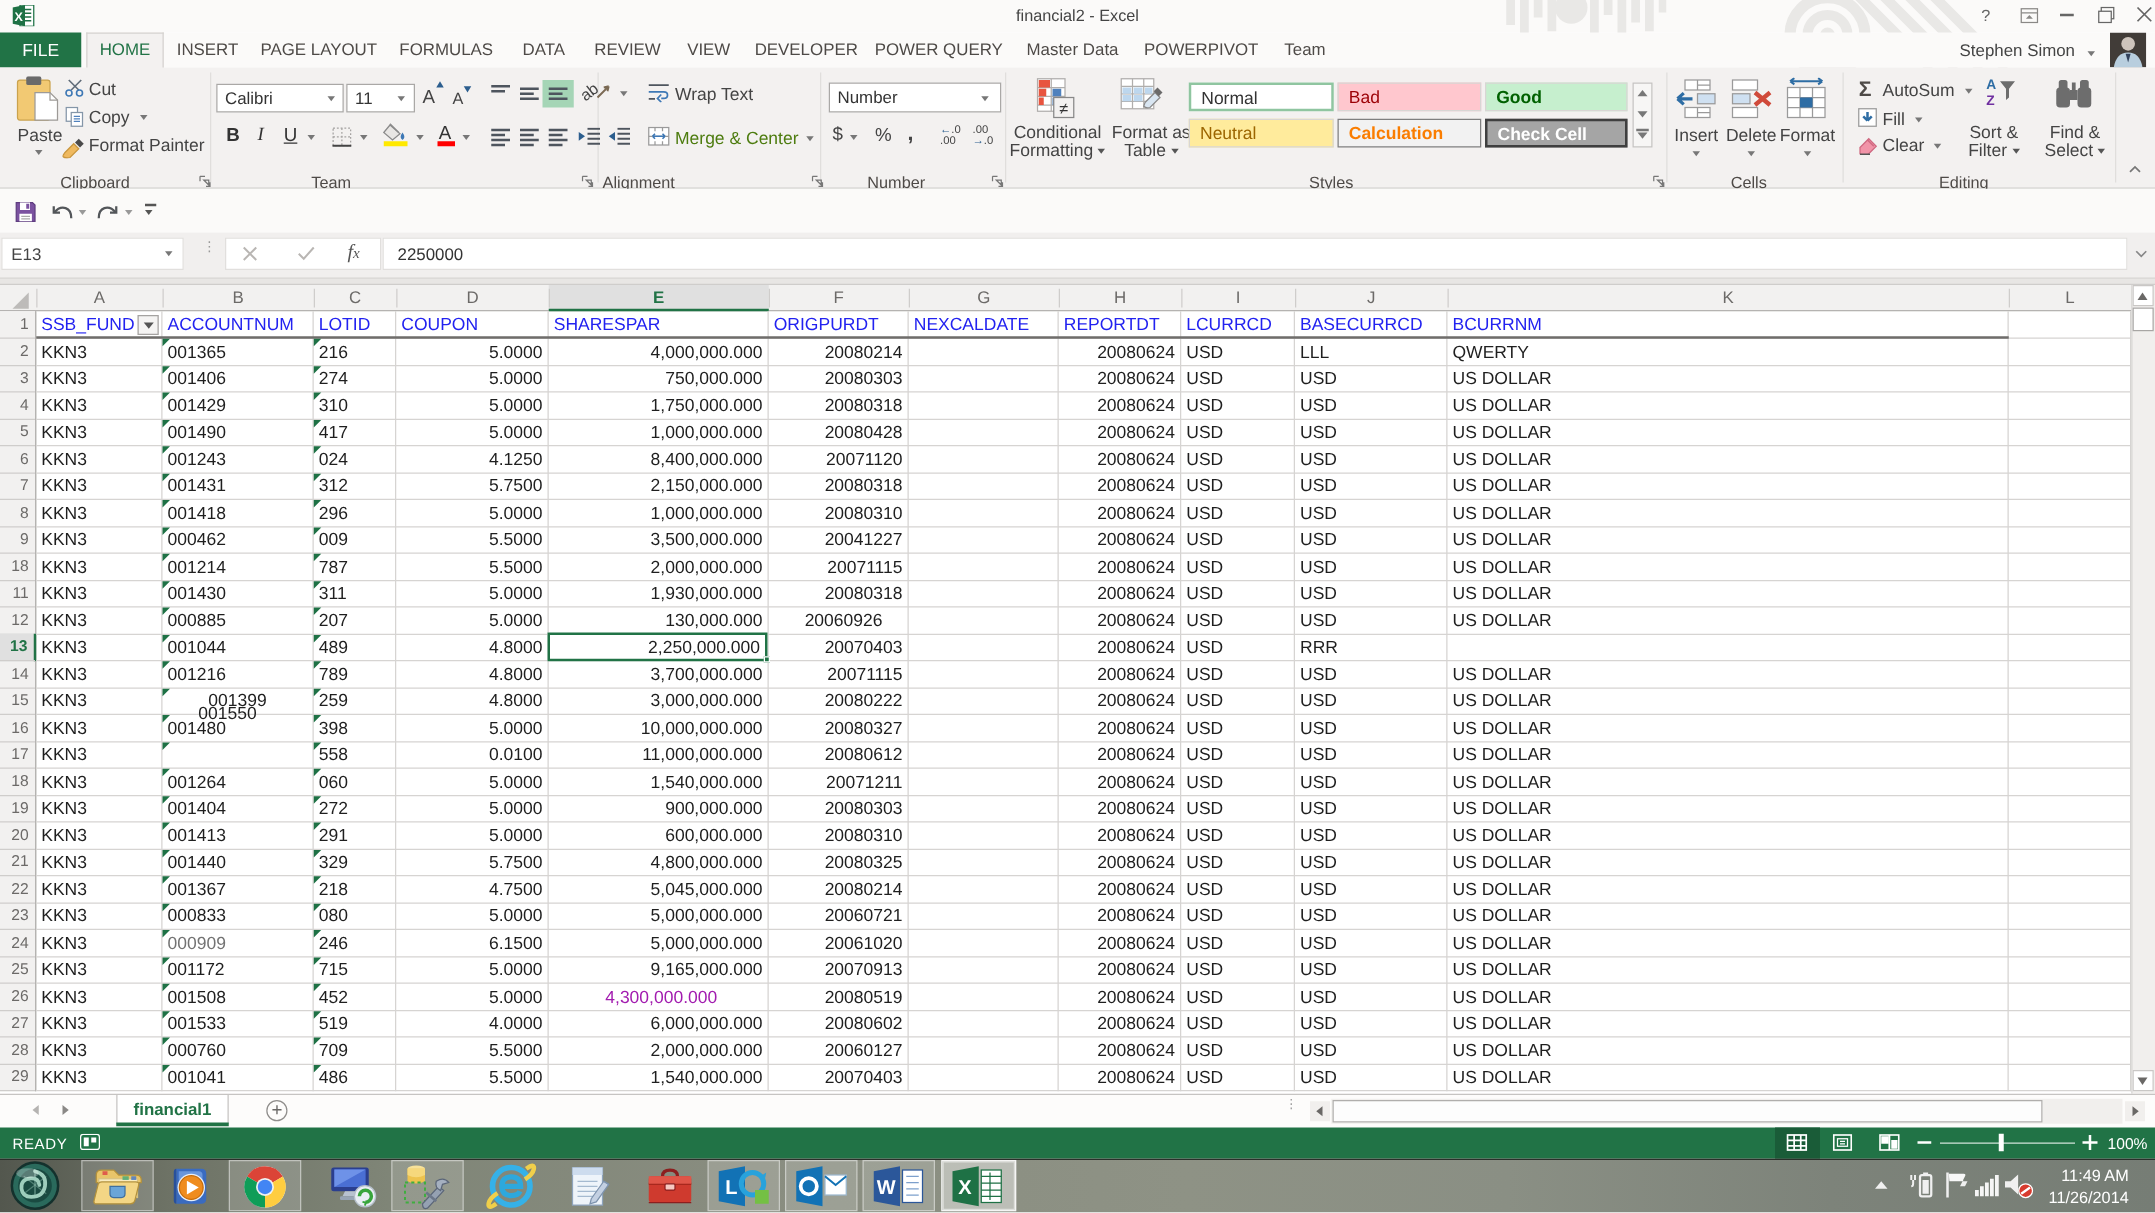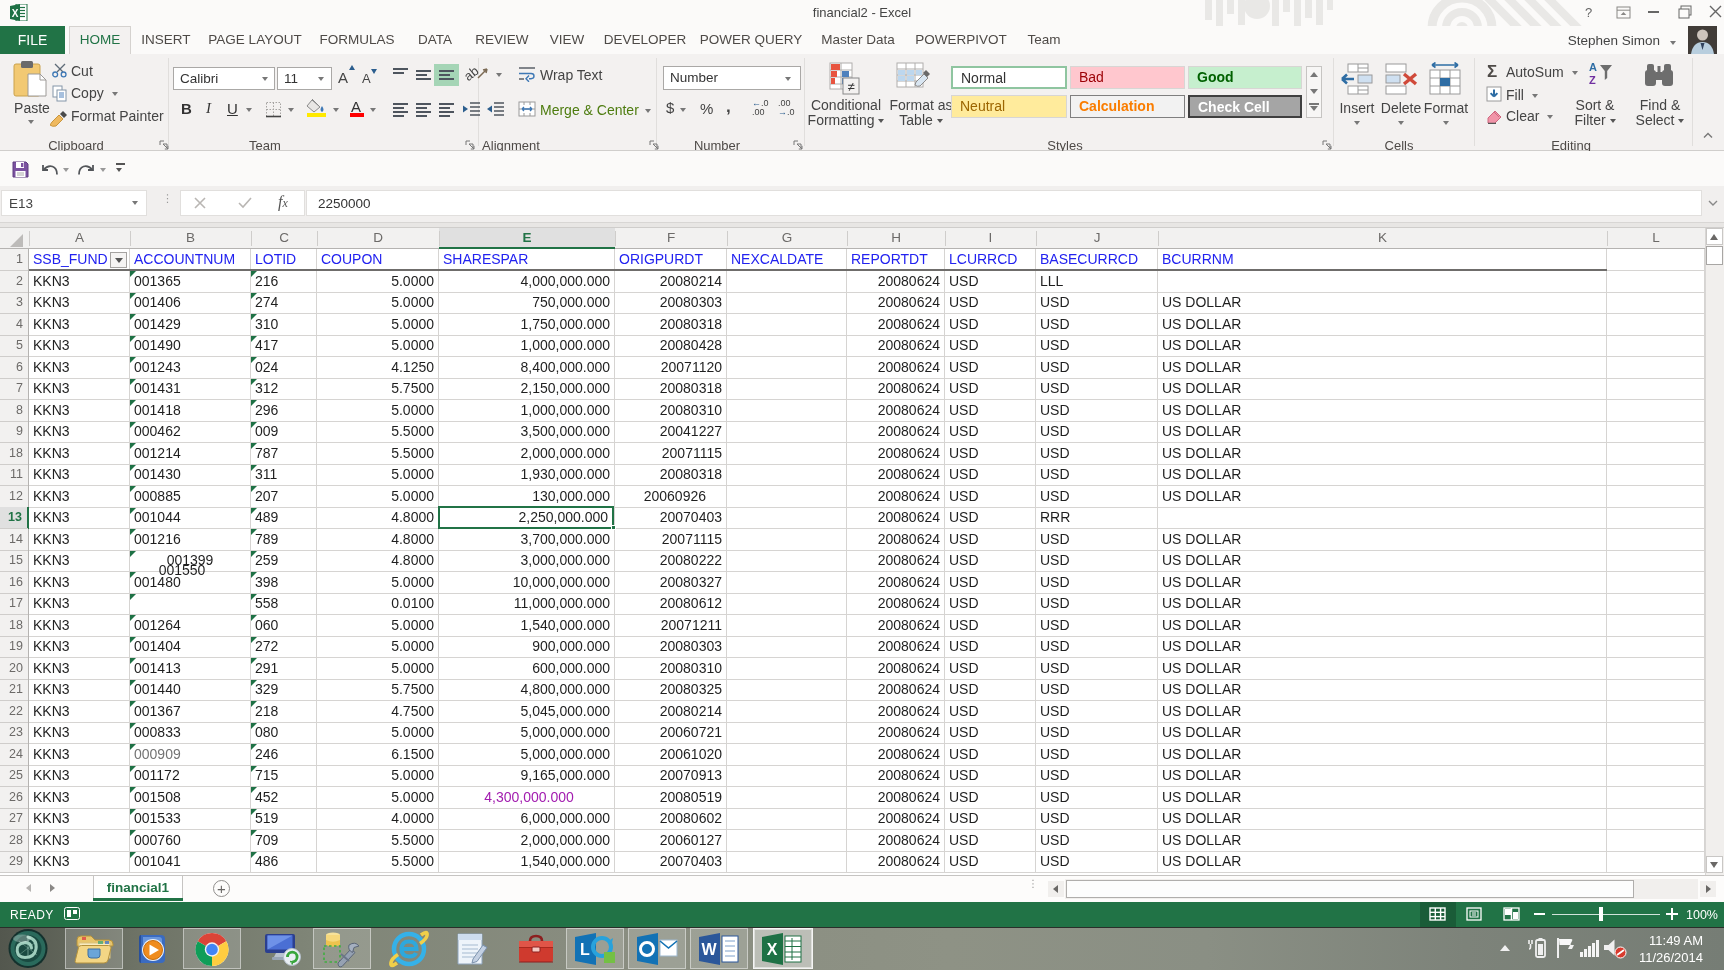--- a/index.html
+++ b/index.html
@@ -557,20 +557,21 @@
     <div class="ab" style="left:114.5px;top:258px;width:0;height:0;border-left:4px solid transparent;border-right:4px solid transparent;border-top:5px solid #555"></div>
     <div class="ab" style="left:29px;top:270.5px;width:101px;height:21.5px;font-size:14px;color:#1f1f1f;text-align:left;padding-left:4px;padding-right:5px;line-height:21.5px;overflow:visible;white-space:nowrap">KKN3</div>
     <div class="ab" style="left:130px;top:270.5px;width:121px;height:21.5px;font-size:14px;color:#1f1f1f;text-align:left;padding-left:4px;padding-right:5px;line-height:21.5px;overflow:visible;white-space:nowrap">001365</div>
     <div class="ab" style="left:251px;top:270.5px;width:66px;height:21.5px;font-size:14px;color:#1f1f1f;text-align:left;padding-left:4px;padding-right:5px;line-height:21.5px;overflow:visible;white-space:nowrap">216</div>
     <div class="ab" style="left:317px;top:270.5px;width:122px;height:21.5px;font-size:14px;color:#1f1f1f;text-align:right;padding-left:4px;padding-right:5px;line-height:21.5px;overflow:visible;white-space:nowrap">5.0000</div>
     <div class="ab" style="left:439px;top:270.5px;width:176px;height:21.5px;font-size:14px;color:#1f1f1f;text-align:right;padding-left:4px;padding-right:5px;line-height:21.5px;overflow:visible;white-space:nowrap">4,000,000.000</div>
     <div class="ab" style="left:615px;top:270.5px;width:112px;height:21.5px;font-size:14px;color:#1f1f1f;text-align:right;padding-left:4px;padding-right:5px;line-height:21.5px;overflow:visible;white-space:nowrap">20080214</div>
     <div class="ab" style="left:847px;top:270.5px;width:98px;height:21.5px;font-size:14px;color:#1f1f1f;text-align:right;padding-left:4px;padding-right:5px;line-height:21.5px;overflow:visible;white-space:nowrap">20080624</div>
     <div class="ab" style="left:945px;top:270.5px;width:91px;height:21.5px;font-size:14px;color:#1f1f1f;text-align:left;padding-left:4px;padding-right:5px;line-height:21.5px;overflow:visible;white-space:nowrap">USD</div>
     <div class="ab" style="left:1036px;top:270.5px;width:122px;height:21.5px;font-size:14px;color:#1f1f1f;text-align:left;padding-left:4px;padding-right:5px;line-height:21.5px;overflow:visible;white-space:nowrap">LLL</div>
+    <div class="ab" style="left:1158px;top:270.5px;width:449px;height:21.5px;font-size:14px;color:#1f1f1f;text-align:left;padding-left:4px;padding-right:5px;line-height:21.5px;overflow:visible;white-space:nowrap">QWERTY</div>
     <div class="ab" style="left:130px;top:271.0px;width:0;height:0;border-right:6px solid transparent;border-top:6px solid #1e7145"></div>
     <div class="ab" style="left:251px;top:271.0px;width:0;height:0;border-right:6px solid transparent;border-top:6px solid #1e7145"></div>
     <div class="ab" style="left:29px;top:292.0px;width:101px;height:21.5px;font-size:14px;color:#1f1f1f;text-align:left;padding-left:4px;padding-right:5px;line-height:21.5px;overflow:visible;white-space:nowrap">KKN3</div>
     <div class="ab" style="left:130px;top:292.0px;width:121px;height:21.5px;font-size:14px;color:#1f1f1f;text-align:left;padding-left:4px;padding-right:5px;line-height:21.5px;overflow:visible;white-space:nowrap">001406</div>
     <div class="ab" style="left:251px;top:292.0px;width:66px;height:21.5px;font-size:14px;color:#1f1f1f;text-align:left;padding-left:4px;padding-right:5px;line-height:21.5px;overflow:visible;white-space:nowrap">274</div>
     <div class="ab" style="left:317px;top:292.0px;width:122px;height:21.5px;font-size:14px;color:#1f1f1f;text-align:right;padding-left:4px;padding-right:5px;line-height:21.5px;overflow:visible;white-space:nowrap">5.0000</div>
     <div class="ab" style="left:439px;top:292.0px;width:176px;height:21.5px;font-size:14px;color:#1f1f1f;text-align:right;padding-left:4px;padding-right:5px;line-height:21.5px;overflow:visible;white-space:nowrap">750,000.000</div>
     <div class="ab" style="left:615px;top:292.0px;width:112px;height:21.5px;font-size:14px;color:#1f1f1f;text-align:right;padding-left:4px;padding-right:5px;line-height:21.5px;overflow:visible;white-space:nowrap">20080303</div>
     <div class="ab" style="left:847px;top:292.0px;width:98px;height:21.5px;font-size:14px;color:#1f1f1f;text-align:right;padding-left:4px;padding-right:5px;line-height:21.5px;overflow:visible;white-space:nowrap">20080624</div>
     <div class="ab" style="left:945px;top:292.0px;width:91px;height:21.5px;font-size:14px;color:#1f1f1f;text-align:left;padding-left:4px;padding-right:5px;line-height:21.5px;overflow:visible;white-space:nowrap">USD</div>

